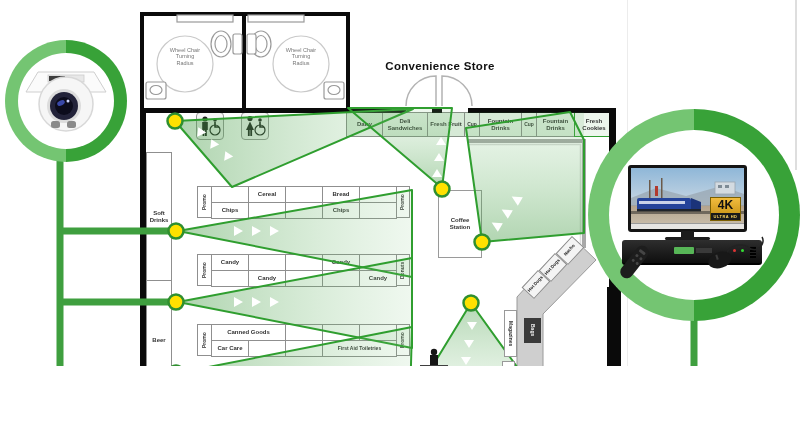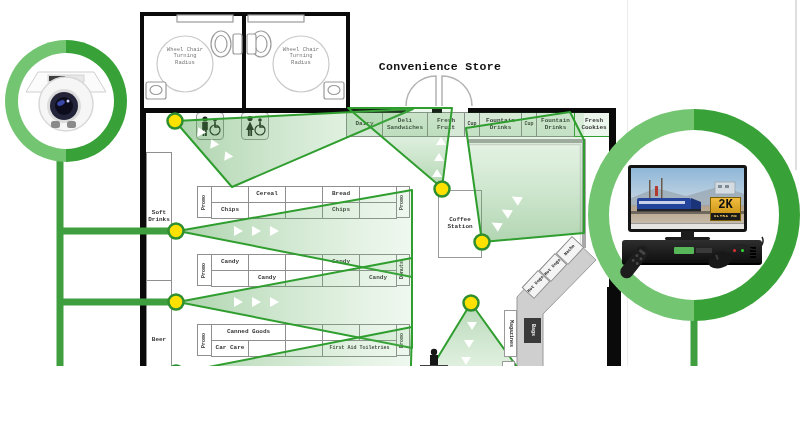--- a/index.html
+++ b/index.html
@@ -1,18 +1,18 @@
 <!DOCTYPE html>
 <html><head>
 <meta charset="utf-8">
 <style>
   html,body{margin:0;padding:0;background:#fff;}
   *{box-sizing:border-box;}
   #stage{position:relative;width:800px;height:366px;background:#fff;overflow:hidden;
-         font-family:Liberation Mono, monospace;}
+         font-family:Liberation Sans, sans-serif;}
   .abs{position:absolute;}
   .shelf{position:absolute;background:#fff;border:1px solid #8f8f8f;color:#333;
          font-size:6px;font-weight:bold;line-height:1.1;display:flex;align-items:center;
          justify-content:center;text-align:center;overflow:hidden;z-index:2;}
   .shelf.tint{background:#eaf4ea;}
   .vtext{writing-mode:vertical-rl;transform:rotate(180deg);letter-spacing:0;}
   .vtext2{writing-mode:vertical-rl;}
   .tiny{font-size:5px;}
   .layer-svg{position:absolute;left:0;top:0;z-index:3;pointer-events:none;}
   .z4{z-index:4;}
@@ -381,21 +381,21 @@
           <rect x="30" y="10" width="1.5" height="20" fill="#6b5a4a"></rect>
           <rect x="24" y="18" width="3" height="10" fill="#b23a2e"></rect>
           <rect x="6" y="30" width="54" height="13" rx="2" fill="#24439a"></rect>
           <polygon points="60,30 70,34 70,43 60,43" fill="#1b3379"></polygon>
           <rect x="8" y="33" width="46" height="3" fill="#c9d2e8"></rect>
           <rect x="6" y="41" width="64" height="2.5" fill="#20242a"></rect>
           <rect x="0" y="43" width="113" height="3" fill="#3d3a35" opacity="0.6"></rect>
         </svg>
         <div class="abs" style="left:0;bottom:0;width:100%;height:6px;background:rgba(235,235,235,0.85);border-top:1px solid #999;"></div>
         <div class="abs" style="right:3px;bottom:8px;width:31px;height:24px;background:linear-gradient(#f2bc3e,#c08c0e);border:1px solid #7c5f00;text-align:center;">
-          <div style="font-size:12px;font-weight:bold;color:#111;line-height:15px;">2K</div>
+          <div style="font-size:12px;font-weight:bold;color:#111;line-height:15px;">4K</div>
           <div style="font-size:4px;font-weight:bold;color:#ffd65e;background:#1a1a1a;line-height:7px;letter-spacing:0.5px;">ULTRA HD</div>
         </div>
       </div>
     </div>
     <div class="abs" style="left:93px;top:122px;width:13px;height:7px;background:#1c1c1c;"></div>
     <div class="abs" style="left:77px;top:128px;width:45px;height:3px;background:#1c1c1c;border-radius:2px;"></div>
 
     <div class="abs" style="left:34px;top:131px;width:140px;height:25px;background:linear-gradient(#2e2e2e,#0e0e0e);border-radius:3px;border-bottom:2px solid #000;">
       <div class="abs" style="left:52px;top:7px;width:20px;height:7px;background:#57b657;border-radius:1px;"></div>
       <div class="abs" style="left:74px;top:8px;width:16px;height:5px;background:#3a3a3a;"></div>

